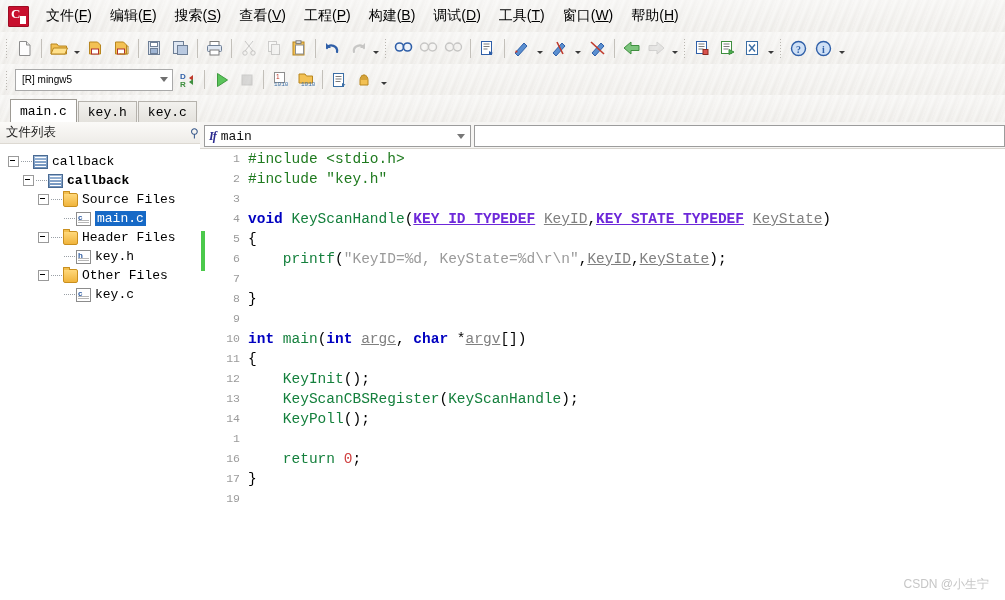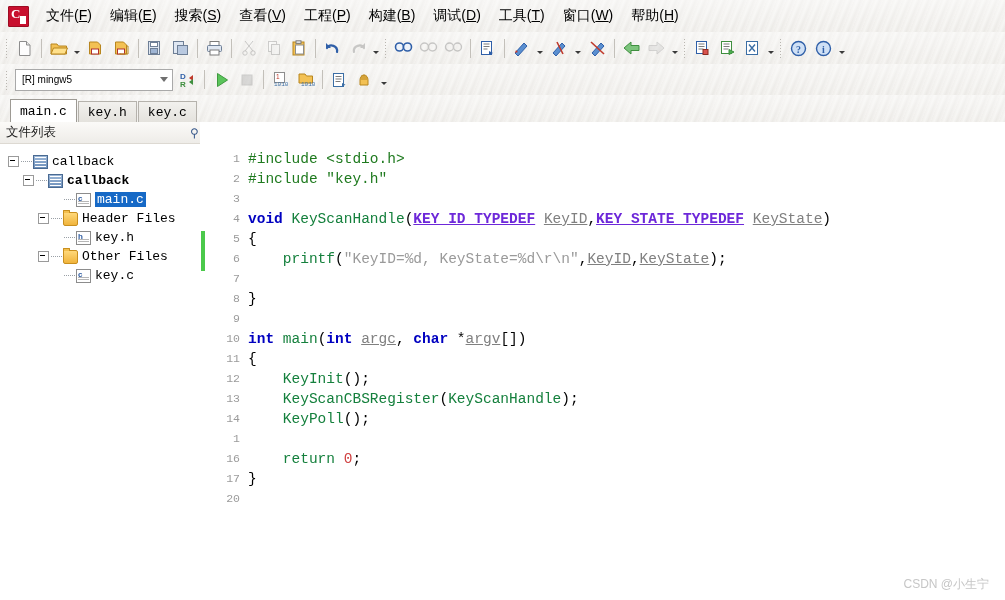--- a/index.html
+++ b/index.html
@@ -723,20 +723,26 @@
           <span class="tbox"></span>
           <span class="tdots"></span>
           <span class="ico ico-proj"></span>
           <span class="tlabel">callback</span>
         </div>
         <div class="trow" style="padding-left: 15px;">
           <span class="tbox"></span>
           <span class="tdots"></span>
           <span class="ico ico-proj"></span>
           <span class="tlabel bold">callback</span>
+        </div>
+        <div class="trow" style="padding-left: 30px;">
+          <span class="tbox"></span>
+          <span class="tdots"></span>
+          <span class="ico ico-folder"></span>
+          <span class="tlabel">Source Files</span>
         </div>
         <div class="trow" style="padding-left: 45px;">
           <span style="width: 11px; flex: 0 0 auto;"></span>
           <span class="tdots"></span>
           <span class="ico ico-file">
             <span class="lt">c</span>
           </span>
           <span class="tlabel sel">main.c</span>
         </div>
         <div class="trow" style="padding-left: 30px;">
@@ -764,20 +770,28 @@
           <span class="tdots"></span>
           <span class="ico ico-file">
             <span class="lt">c</span>
           </span>
           <span class="tlabel">key.c</span>
         </div>
       </div>
   </div>
 
   <div id="editor">
+    <div id="func-bar">
+      <div id="func-combo">
+        <span id="func-icon">If</span>
+        <span id="func-name">main</span>
+        <span class="arrow"></span>
+      </div>
+      <div id="func-extra"></div>
+    </div>
 
     <div id="code-surface">
       <div id="changebar">
         <div class="mark" style="top: 82px; height: 40px; background: rgb(75, 201, 75);"></div>
       </div>
       <div id="gutter">
           <div class="ln">1</div>
           <div class="ln">2</div>
           <div class="ln">3</div>
           <div class="ln">4</div>
@@ -787,20 +801,20 @@
           <div class="ln">8</div>
           <div class="ln">9</div>
           <div class="ln">10</div>
           <div class="ln">11</div>
           <div class="ln">12</div>
           <div class="ln">13</div>
           <div class="ln">14</div>
           <div class="ln">1</div>
           <div class="ln">16</div>
           <div class="ln">17</div>
-          <div class="ln">20</div>
+          <div class="ln">19</div>
         </div>
       <div id="codelines"><div class="cl"><span class="t-pre">#include &lt;stdio.h&gt;</span></div><div class="cl"><span class="t-pre">#include "key.h"</span></div><div class="cl">&nbsp;</div><div class="cl"><span class="t-key">void</span><span class="t-pun"> </span><span class="t-fn">KeyScanHandle</span><span class="t-pun">(</span><span class="t-type">KEY_ID_TYPEDEF</span><span class="t-pun"> </span><span class="t-var">KeyID</span><span class="t-pun">,</span><span class="t-type">KEY_STATE_TYPEDEF</span><span class="t-pun"> </span><span class="t-var">KeyState</span><span class="t-pun">)</span></div><div class="cl"><span class="t-pun">{</span></div><div class="cl"><span class="t-pun">    </span><span class="t-fn">printf</span><span class="t-pun">(</span><span class="t-str">"KeyID=%d, KeyState=%d\r\n"</span><span class="t-pun">,</span><span class="t-var">KeyID</span><span class="t-pun">,</span><span class="t-var">KeyState</span><span class="t-pun">);</span></div><div class="cl">&nbsp;</div><div class="cl"><span class="t-pun">}</span></div><div class="cl">&nbsp;</div><div class="cl"><span class="t-key">int</span><span class="t-pun"> </span><span class="t-fn">main</span><span class="t-pun">(</span><span class="t-key">int</span><span class="t-pun"> </span><span class="t-var">argc</span><span class="t-pun">, </span><span class="t-key">char</span><span class="t-pun"> *</span><span class="t-var">argv</span><span class="t-pun">[])</span></div><div class="cl"><span class="t-pun">{</span></div><div class="cl"><span class="t-pun">    </span><span class="t-fn">KeyInit</span><span class="t-pun">();</span></div><div class="cl"><span class="t-pun">    </span><span class="t-fn">KeyScanCBSRegister</span><span class="t-pun">(</span><span class="t-fn">KeyScanHandle</span><span class="t-pun">);</span></div><div class="cl"><span class="t-pun">    </span><span class="t-fn">KeyPoll</span><span class="t-pun">();</span></div><div class="cl">&nbsp;</div><div class="cl"><span class="t-pun">    </span><span class="t-fn">return</span><span class="t-pun"> </span><span class="t-num">0</span><span class="t-pun">;</span></div><div class="cl"><span class="t-pun">}</span></div><div class="cl">&nbsp;</div></div>
     </div>
   </div>
 
   <div id="watermark">CSDN @小生宁</div>
 </div>
 
 </body></html>

